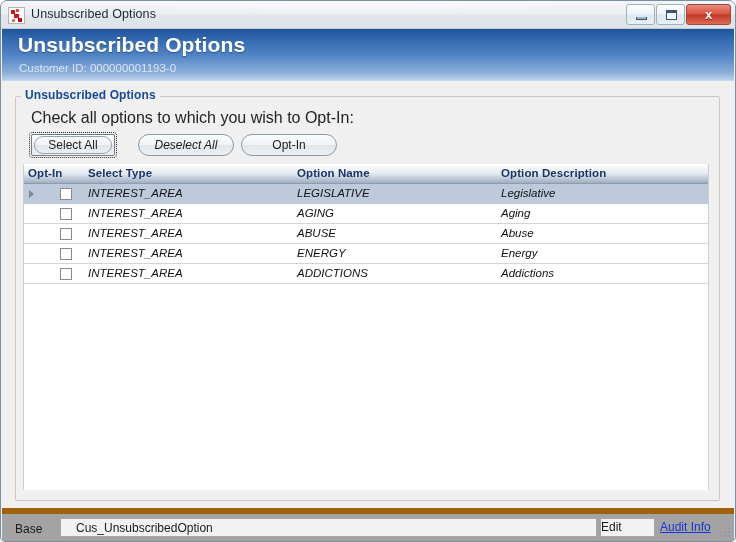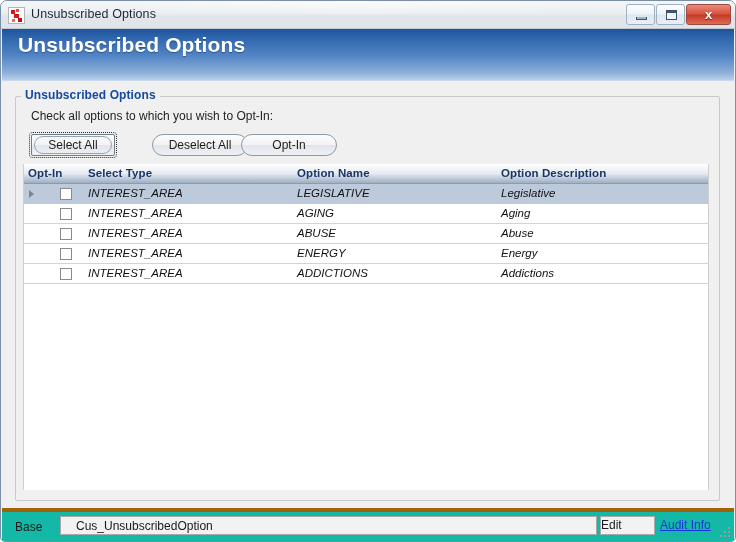--- a/index.html
+++ b/index.html
@@ -163,41 +163,41 @@
     color: #16499b;
     font-size: 12px;
     font-weight: bold;
     letter-spacing: 0.1px;
   }
 
   .instructions {
     position: absolute;
     left: 30px; top: 108px;
     color: #232323;
-    font-size: 12px;
+    font-size: 16px;
   }
 
   
   .btn {
     position: absolute;
     top: 133px;
     height: 22px;
     box-sizing: border-box;
     border: 1px solid #8c9aa6;
     border-radius: 11px;
     background: linear-gradient(to bottom, #fbfcfd 0%, #f1f3f5 48%, #e2e6ea 52%, #eef1f4 100%);
     color: #1c1c1c;
     font-size: 12px;
     font-family: "Liberation Sans", sans-serif;
     text-align: center;
     line-height: 20px;
     cursor: default;
   }
   .btn.select-all  { left: 30px;  width: 84px; }
-  .btn.deselect-all{ left: 151px; width: 96px; }
+  .btn.deselect-all{ left: 137px; width: 96px; font-style: italic; }
   .btn.opt-in      { left: 240px; width: 96px; }
   .btn.focused {
     border-radius: 2px;
     border: 1px solid #6e7d8a;
     outline: 1px dotted #2b2b2b;
     outline-offset: 1px;
   }
   .btn.focused .inner-round {
     position: absolute;
     left: 2px; top: 1px; right: 2px; bottom: 1px;
@@ -285,22 +285,22 @@
     border-left: 1px solid #cfcfcf;
     box-sizing: border-box;
     pointer-events: none;
   }
 
   
   .statusbar {
     position: absolute;
     left: 1px; top: 507px;
     width: 732px; height: 33px;
-    background: #14b8a6;
-    border-top: 4px solid #a16207;
+    background: #a3a3a3;
+    border-top: 6px solid #a16207;
     box-sizing: border-box;
   }
   .sb-label {
     position: absolute;
     left: 13px; top: 8px;
     font-size: 12px;
     color: #1a1a1a;
   }
   .sb-field {
     position: absolute;
@@ -375,20 +375,21 @@
         <span class="glyph-max"></span>
       </div>
       <div class="win-btn close">
         <span class="glyph-close">x</span>
       </div>
     </div>
   </div>
 
   <div class="banner">
     <div class="banner-title">Unsubscribed Options</div>
+    <div class="banner-sub">Customer ID: 000000001193-0</div>
   </div>
 
   <div class="body-area">
     <div class="groupbox"></div>
   </div>
 
   <div class="groupbox-label">Unsubscribed Options</div>
   <div class="instructions">Check all options to which you wish to Opt-In:</div>
 
   <div class="btn select-all focused">

